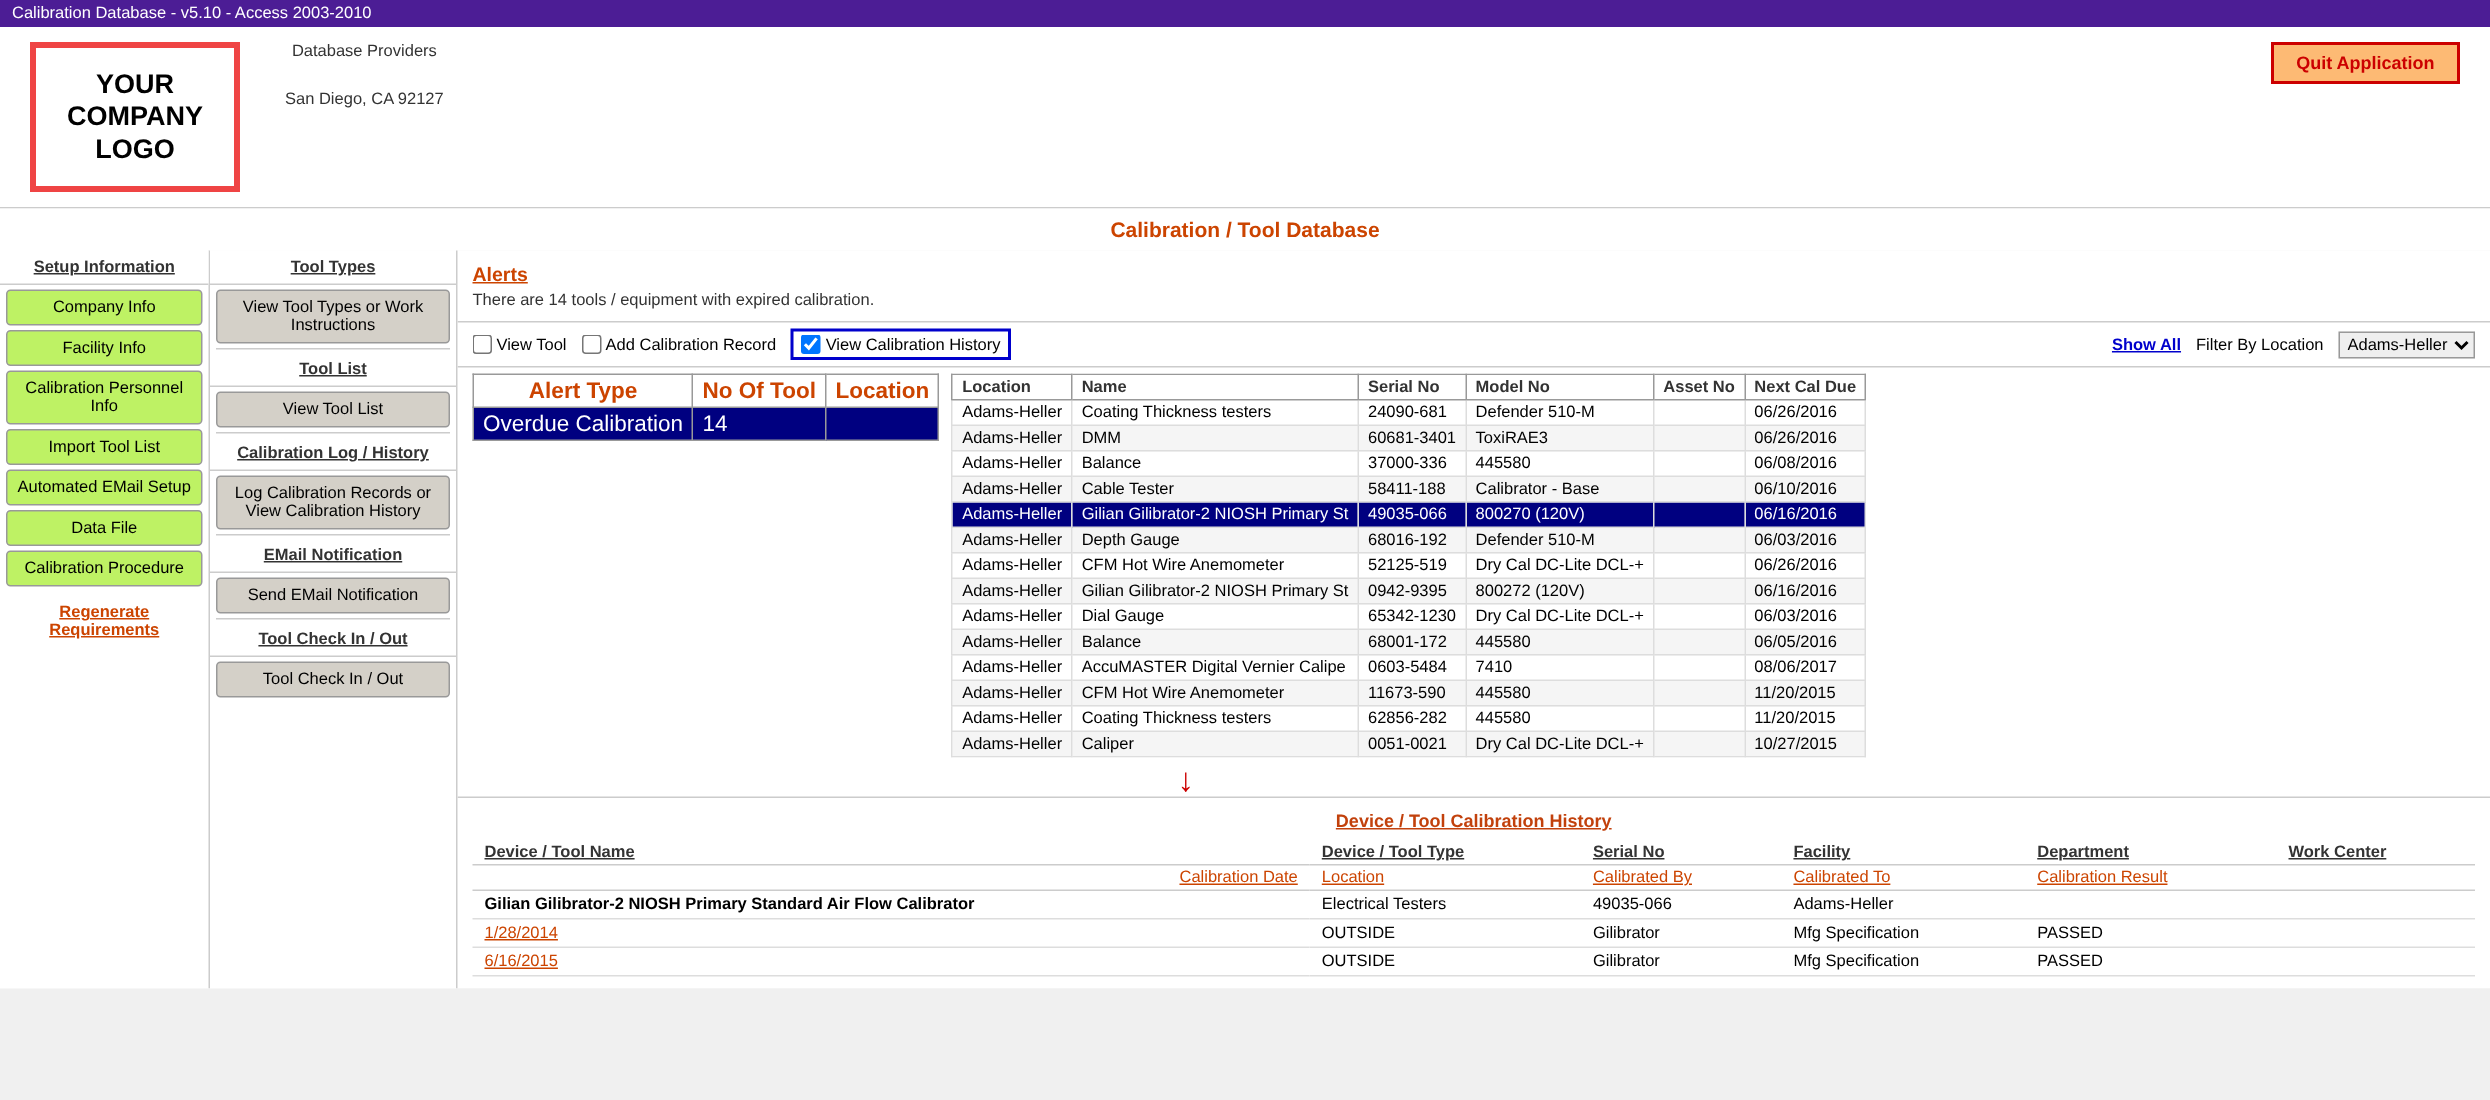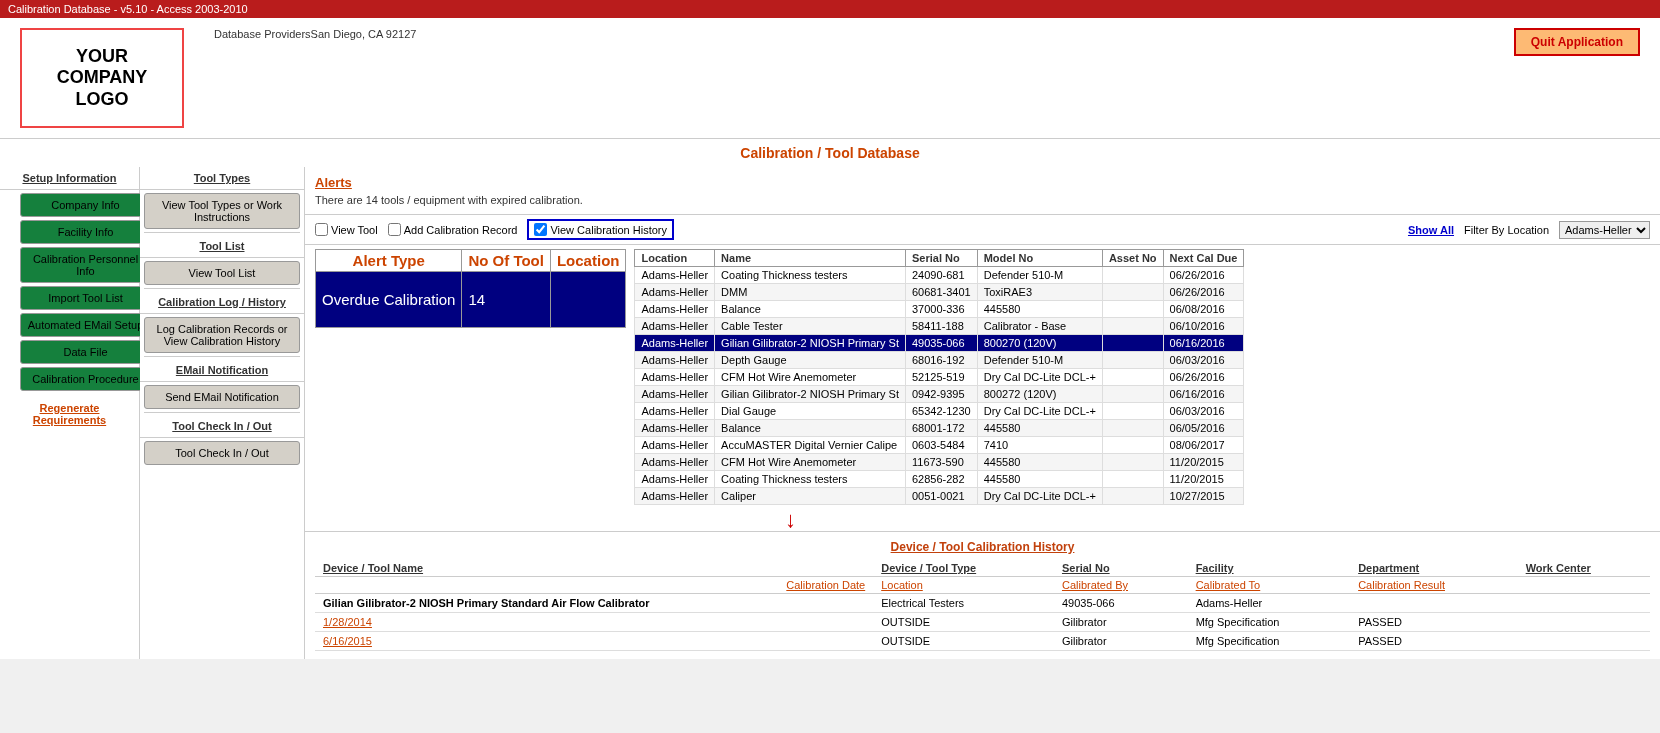--- a/index.html
+++ b/index.html
@@ -1,48 +1,49 @@
 <!DOCTYPE html>
 <html><head>
   <meta charset="utf-8">
   <style>
     * { box-sizing: border-box; margin: 0; padding: 0; }
     body { font-family: Arial, sans-serif; font-size: 11px; background: #f0f0f0; }
 
     .title-bar {
-      background: #b91c1c;
+      background: #4c1d95;
       color: white;
       padding: 3px 8px;
       font-size: 11px;
     }
 
     .header-area {
       background: white;
       padding: 10px 20px;
       display: flex;
       align-items: flex-start;
       justify-content: space-between;
       border-bottom: 1px solid #ccc;
     }
 
     .logo-box {
-      border: 2px solid #ef4444;
-      width: 164px;
+      border: 4px solid #ef4444;
+      width: 140px;
       height: 100px;
       display: flex;
       align-items: center;
       justify-content: center;
       text-align: center;
       font-size: 18px;
       font-weight: bold;
       line-height: 1.2;
     }
 
     .header-center {
       display: flex;
+      flex-direction: column;
       padding-left: 30px;
       text-align: center;
     }
 
     .db-providers {
       color: #333;
       font-size: 11px;
       margin-bottom: 20px;
     }
 
@@ -92,25 +93,25 @@
       border-bottom: 1px solid #ccc;
       color: #333;
       text-decoration: underline;
       cursor: pointer;
     }
 
     .sidebar-btn {
       display: block;
       width: 100%;
       text-align: center;
-      background: #15803d;
+      background: #bef264;
       border: 1px solid #999;
       border-radius: 3px;
       padding: 5px 4px;
-      margin: 3px 20px;
+      margin: 3px 4px;
       width: calc(100% - 8px);
       font-size: 11px;
       cursor: pointer;
       color: #000;
     }
 
     
     .middle-sidebar {
       width: 165px;
       min-width: 165px;
@@ -232,21 +233,21 @@
     .alert-type-table th {
       background: white;
       color: #cc4400;
       border: 1px solid #999;
       padding: 2px 6px;
       font-weight: bold;
     }
 
     .alert-type-table td {
       border: 1px solid #999;
-      padding: 19px 6px;
+      padding: 2px 6px;
     }
 
     .alert-row-selected {
       background: #000080;
       color: white;
     }
 
     
     .data-table {
       border-collapse: collapse;

